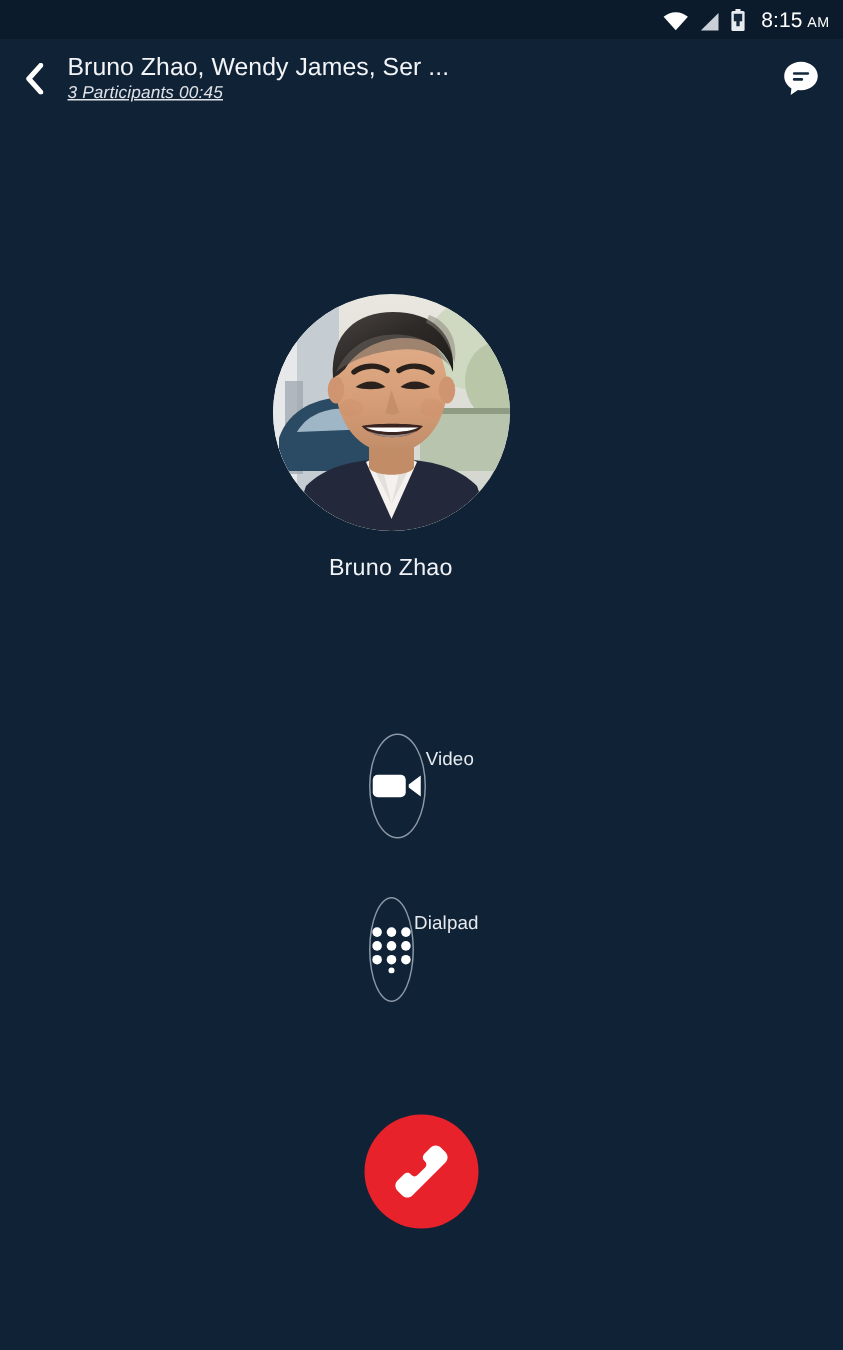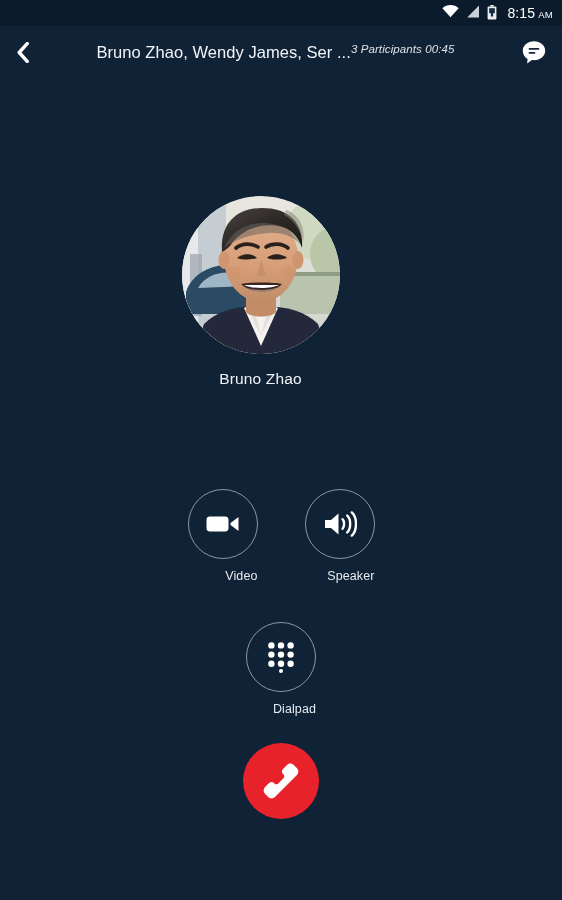--- a/index.html
+++ b/index.html
@@ -24,21 +24,21 @@
     width: 562px;
     height: 26px;
     background: #0c1b2c;
     display: flex;
     align-items: center;
     justify-content: flex-end;
     padding-right: 9px;
   }
   .status-icons {
     display: flex;
-    align-items: flex-start;
+    align-items: flex-end;
     gap: 7px;
   }
   .status-time {
     color: #ffffff;
     font-size: 14px;
     font-weight: 400;
     letter-spacing: 0.1px;
     margin-left: 3px;
     display: flex;
     align-items: baseline;
@@ -64,40 +64,42 @@
     align-items: center;
     justify-content: center;
     flex: 0 0 auto;
     cursor: pointer;
   }
   .toolbar-titles {
     flex: 1 1 auto;
     min-width: 0;
     padding-left: 1px;
     display: flex;
+    flex-direction: column;
     justify-content: center;
   }
   .toolbar-title {
     color: #f2f4f7;
     font-size: 16.5px;
     line-height: 20px;
     font-weight: 400;
     white-space: nowrap;
     overflow: hidden;
     text-overflow: ellipsis;
     letter-spacing: 0.05px;
   }
   .toolbar-subtitle {
     color: #dfe3e8;
     font-size: 11.5px;
     line-height: 15px;
     font-style: italic;
     font-weight: 400;
     white-space: nowrap;
     letter-spacing: 0.1px;
+    text-decoration: underline;
   }
   .chat-btn {
     width: 56px; height: 52px;
     display: flex;
     align-items: center;
     justify-content: center;
     flex: 0 0 auto;
     cursor: pointer;
   }
 
@@ -138,22 +140,22 @@
     align-items: center;
     gap: 39px;
   }
   .control-row {
     display: flex;
     gap: 47px;
   }
   .control {
     width: 70px;
     display: flex;
-    flex-direction: column;
-    align-items: flex-end;
+    flex-direction: row;
+    align-items: flex-start;
     cursor: pointer;
   }
   .control-circle {
     width: 70px;
     height: 70px;
     border-radius: 50%;
     border: 1.4px solid #8b98a6;
     display: flex;
     align-items: center;
     justify-content: center;
@@ -337,33 +339,20 @@
           <svg class="ic" width="34" height="24" viewBox="0 0 34 24">
             <rect x="0.5" y="4.5" width="22" height="15" rx="3.4" fill="#ffffff"></rect>
             <path d="M24.5 11 L32.5 5 L32.5 19 L24.5 13 Z" fill="#ffffff"></path>
           </svg>
         </span>
       </div>
       <div class="control-label">Video</div>
     </div>
 
 
-    <div class="control">
-      <div class="control-circle">
-        <span>
-          <svg class="ic" width="34" height="28" viewBox="0 0 34 28">
-            <path d="M2 10 L8 10 L15.5 3.4 L15.5 24.6 L8 18 L2 18 Z" fill="#ffffff"></path>
-            <path d="M19.5 9.2 C21.6 11.1 21.6 16.9 19.5 18.8" stroke="#ffffff" stroke-width="2.4" fill="none" stroke-linecap="round"></path>
-            <path d="M24.2 5.6 C28.2 9.2 28.2 18.8 24.2 22.4" stroke="#ffffff" stroke-width="2.4" fill="none" stroke-linecap="round"></path>
-            <path d="M28.8 2.4 C34.4 7.4 34.4 20.6 28.8 25.6" stroke="#ffffff" stroke-width="2.4" fill="none" stroke-linecap="round"></path>
-          </svg>
-        </span>
-      </div>
-      <div class="control-label">Speaker</div>
-    </div>
   </div>
 
   <div class="control-row">
 
 
     <div class="control">
       <div class="control-circle">
         <span>
           <svg class="ic" width="28" height="32" viewBox="0 0 28 32">
             <circle cx="4.4" cy="4.4" r="3.2" fill="#ffffff"></circle>

